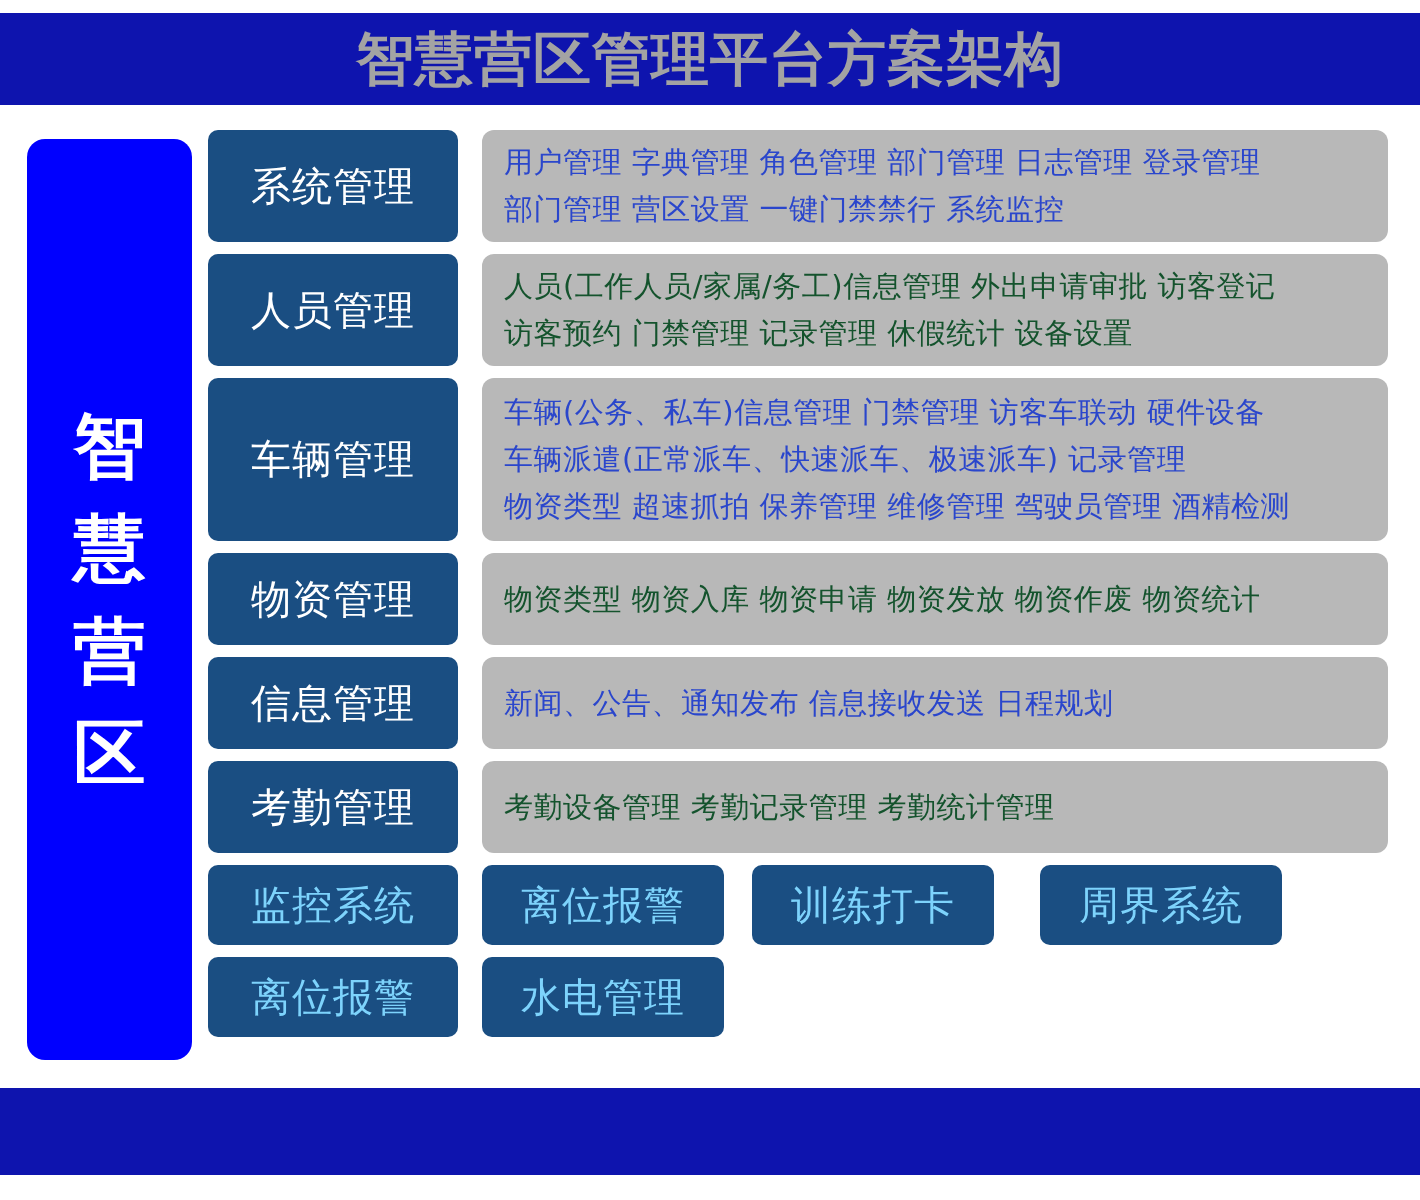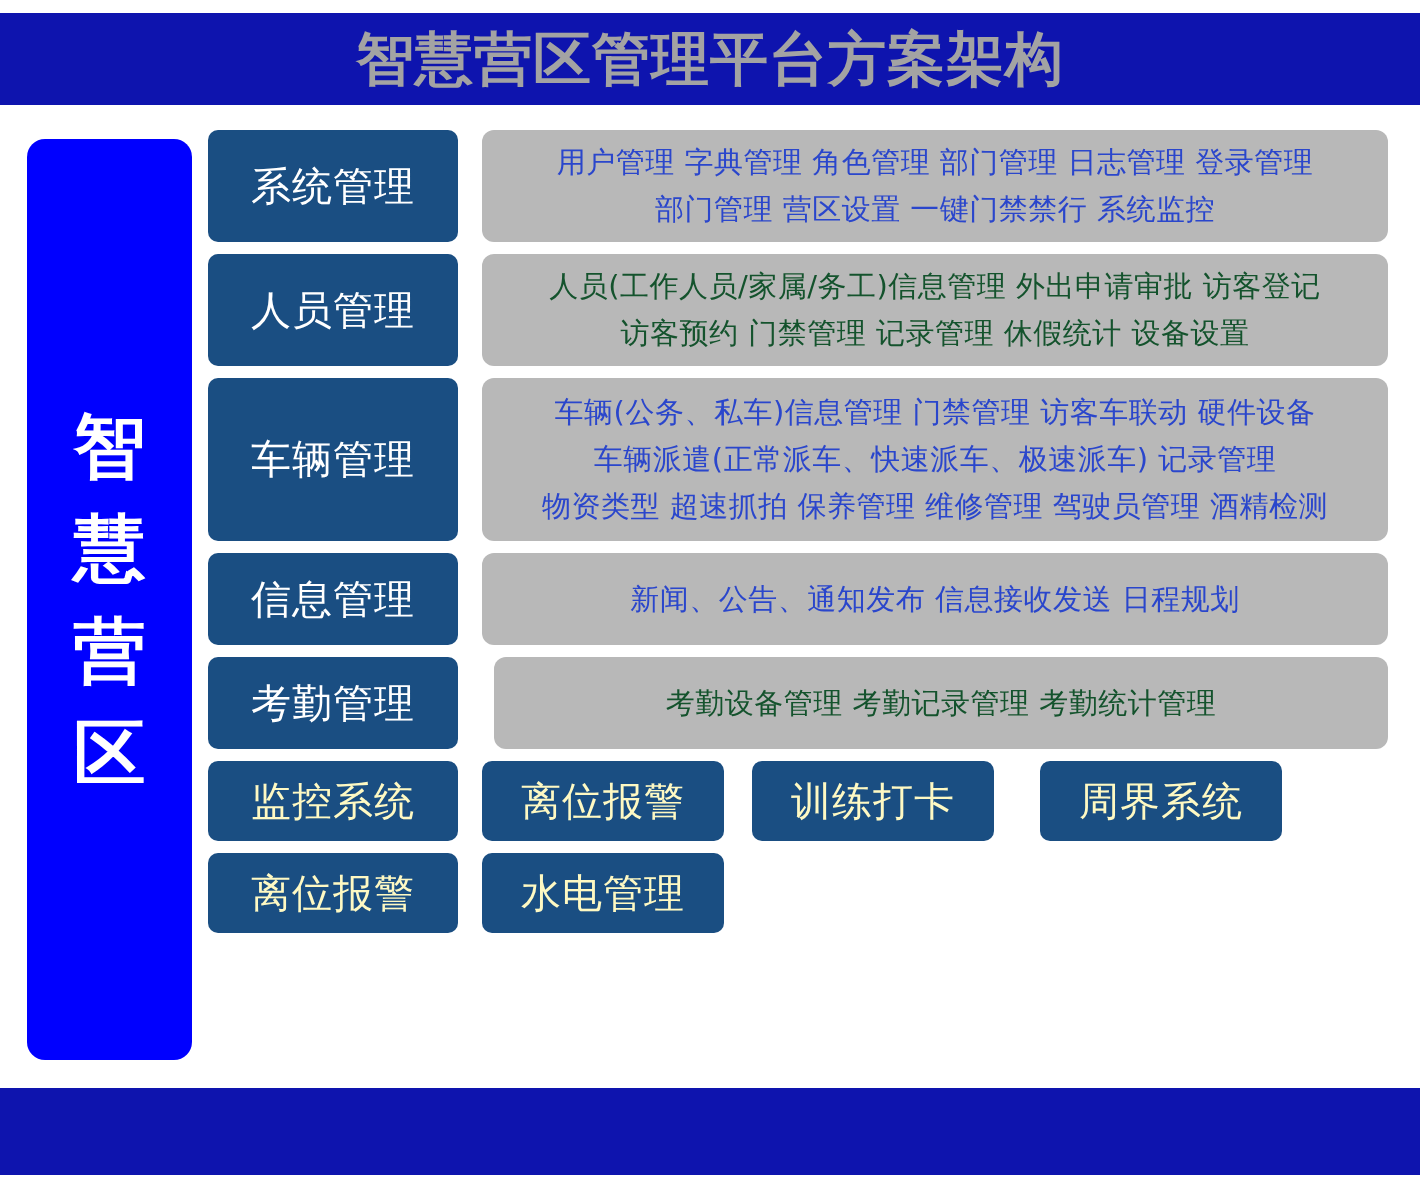--- a/index.html
+++ b/index.html
@@ -109,43 +109,42 @@
     flex-direction: column;
     justify-content: center;
     padding: 8px 22px;
     box-sizing: border-box;
   }
   .detail-line {
     font-size: 29px;
     line-height: 1.62;
     white-space: nowrap;
     letter-spacing: 0.5px;
-    text-align: center;
   }
   .detail-panel.blue .detail-line { color: #2A46CC; }
   .detail-panel.purple .detail-line { color: #14532d; }
 
   
   .h-sys   { height: 112px; }
   .h-per   { height: 112px; }
   .h-veh   { height: 163px; }
   .h-mat   { height: 92px;  }
   .h-info  { height: 92px;  }
-  .h-att   { height: 92px; gap: 12px;  }
+  .h-att   { height: 92px;  }
 
   
   .btn-row {
     display: flex;
     align-items: flex-start;
     margin-bottom: 12px;
   }
   .action-btn {
     background: #1A4E82;
     border-radius: 10px;
-    color: #fef9c3;
+    color: #7dd3fc;
     font-size: 40px;
     font-weight: 500;
     letter-spacing: 1px;
     display: flex;
     align-items: center;
     justify-content: center;
     height: 80px;
     box-sizing: border-box;
     white-space: nowrap;
   }
@@ -189,20 +188,26 @@
 
   <div class="module-row h-veh">
     <div class="cat-chip">车辆管理</div>
     <div class="detail-panel blue">
       <div class="detail-line">车辆(公务、私车)信息管理    门禁管理    访客车联动  硬件设备</div>
       <div class="detail-line">车辆派遣(正常派车、快速派车、极速派车)  记录管理</div>
       <div class="detail-line">物资类型  超速抓拍  保养管理  维修管理  驾驶员管理  酒精检测</div>
     </div>
   </div>
 
+  <div class="module-row h-mat">
+    <div class="cat-chip">物资管理</div>
+    <div class="detail-panel purple">
+      <div class="detail-line">物资类型  物资入库    物资申请    物资发放  物资作废  物资统计</div>
+    </div>
+  </div>
 
   <div class="module-row h-info">
     <div class="cat-chip">信息管理</div>
     <div class="detail-panel blue">
       <div class="detail-line">新闻、公告、通知发布    信息接收发送    日程规划</div>
     </div>
   </div>
 
   <div class="module-row h-att">
     <div class="cat-chip">考勤管理</div>

